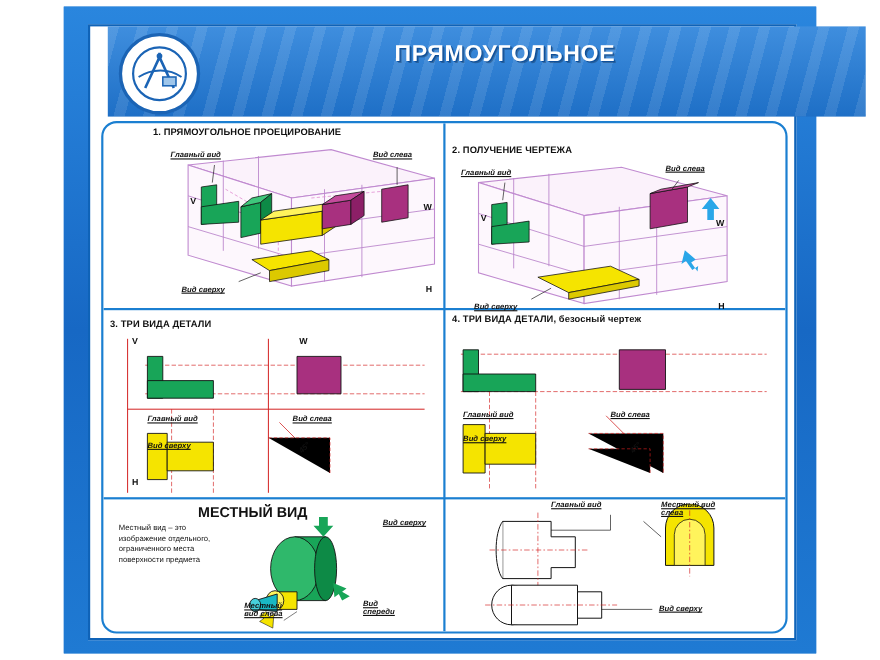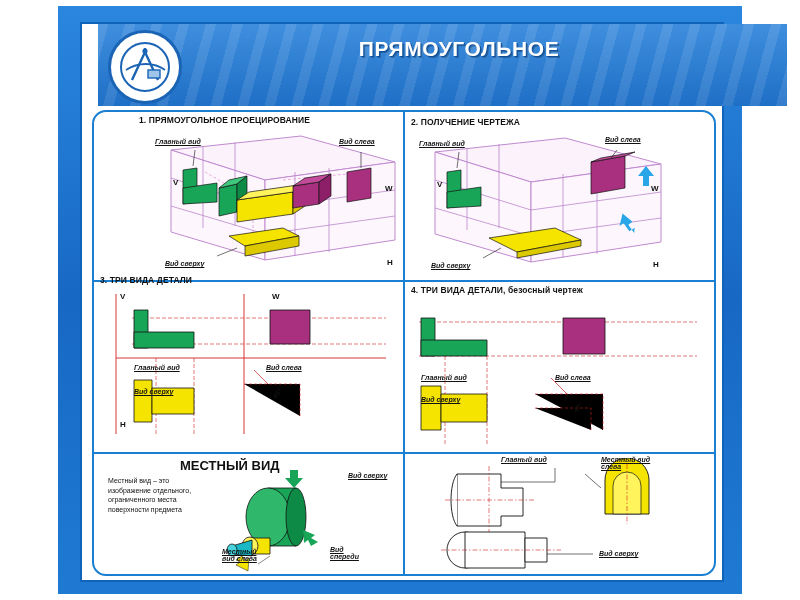--- a/index.html
+++ b/index.html
@@ -161,21 +161,21 @@
         </svg>
 
         <div class="lbl u" style="left:22px;top:26px;">Главный вид</div>
         <div class="lbl u" style="left:206px;top:26px;">Вид слева</div>
         <div class="lbl u" style="left:32px;top:148px;">Вид сверху</div>
         <div class="axl" style="left:40px;top:66px;">V</div>
         <div class="axl" style="left:252px;top:72px;">W</div>
         <div class="axl" style="left:254px;top:146px;">H</div>
       </div>
 
-      <div class="cell" style="left:311px;top:2px;width:277px;height:168px;">
+      <div class="cell" style="left:311px;top:16px;width:277px;height:168px;">
         <div class="cap">2. ПОЛУЧЕНИЕ ЧЕРТЕЖА</div>
 
         <svg width="309" height="150" style="position:absolute;left:0;top:16px;">
           <g stroke="#c08ad0" stroke-width="1" fill="none">
             <polygon points="30,22 160,8 256,34 126,52" fill="#fbf2fb"></polygon>
             <polygon points="30,22 126,52 126,132 30,104" fill="#fdf7fd"></polygon>
             <polygon points="126,52 256,34 256,112 126,132" fill="#fdf7fd"></polygon>
           </g>
           <g stroke="#bb86cc" stroke-width="0.8" fill="none">
             <path d="M62,18 L62,100"></path>
@@ -209,21 +209,21 @@
         </svg>
 
         <div class="lbl u" style="left:14px;top:26px;">Главный вид</div>
         <div class="lbl u" style="left:200px;top:22px;">Вид слева</div>
         <div class="lbl u" style="left:26px;top:148px;">Вид сверху</div>
         <div class="axl" style="left:32px;top:66px;">V</div>
         <div class="axl" style="left:246px;top:70px;">W</div>
         <div class="axl" style="left:248px;top:146px;">H</div>
       </div>
 
-      <div class="cell" style="left:0;top:160px;width:309px;height:170px;">
+      <div class="cell" style="left:0;top:174px;width:309px;height:170px;">
         <div class="cap">3. ТРИ ВИДА ДЕТАЛИ</div>
 
         <svg width="309" height="152" style="position:absolute;left:0;top:16px;">
 
           <g stroke="#d21f1f" stroke-width="0.9">
             <path d="M22,6 L22,146"></path>
             <path d="M22,70 L292,70"></path>
             <path d="M150,6 L150,146"></path>
           </g>
 

